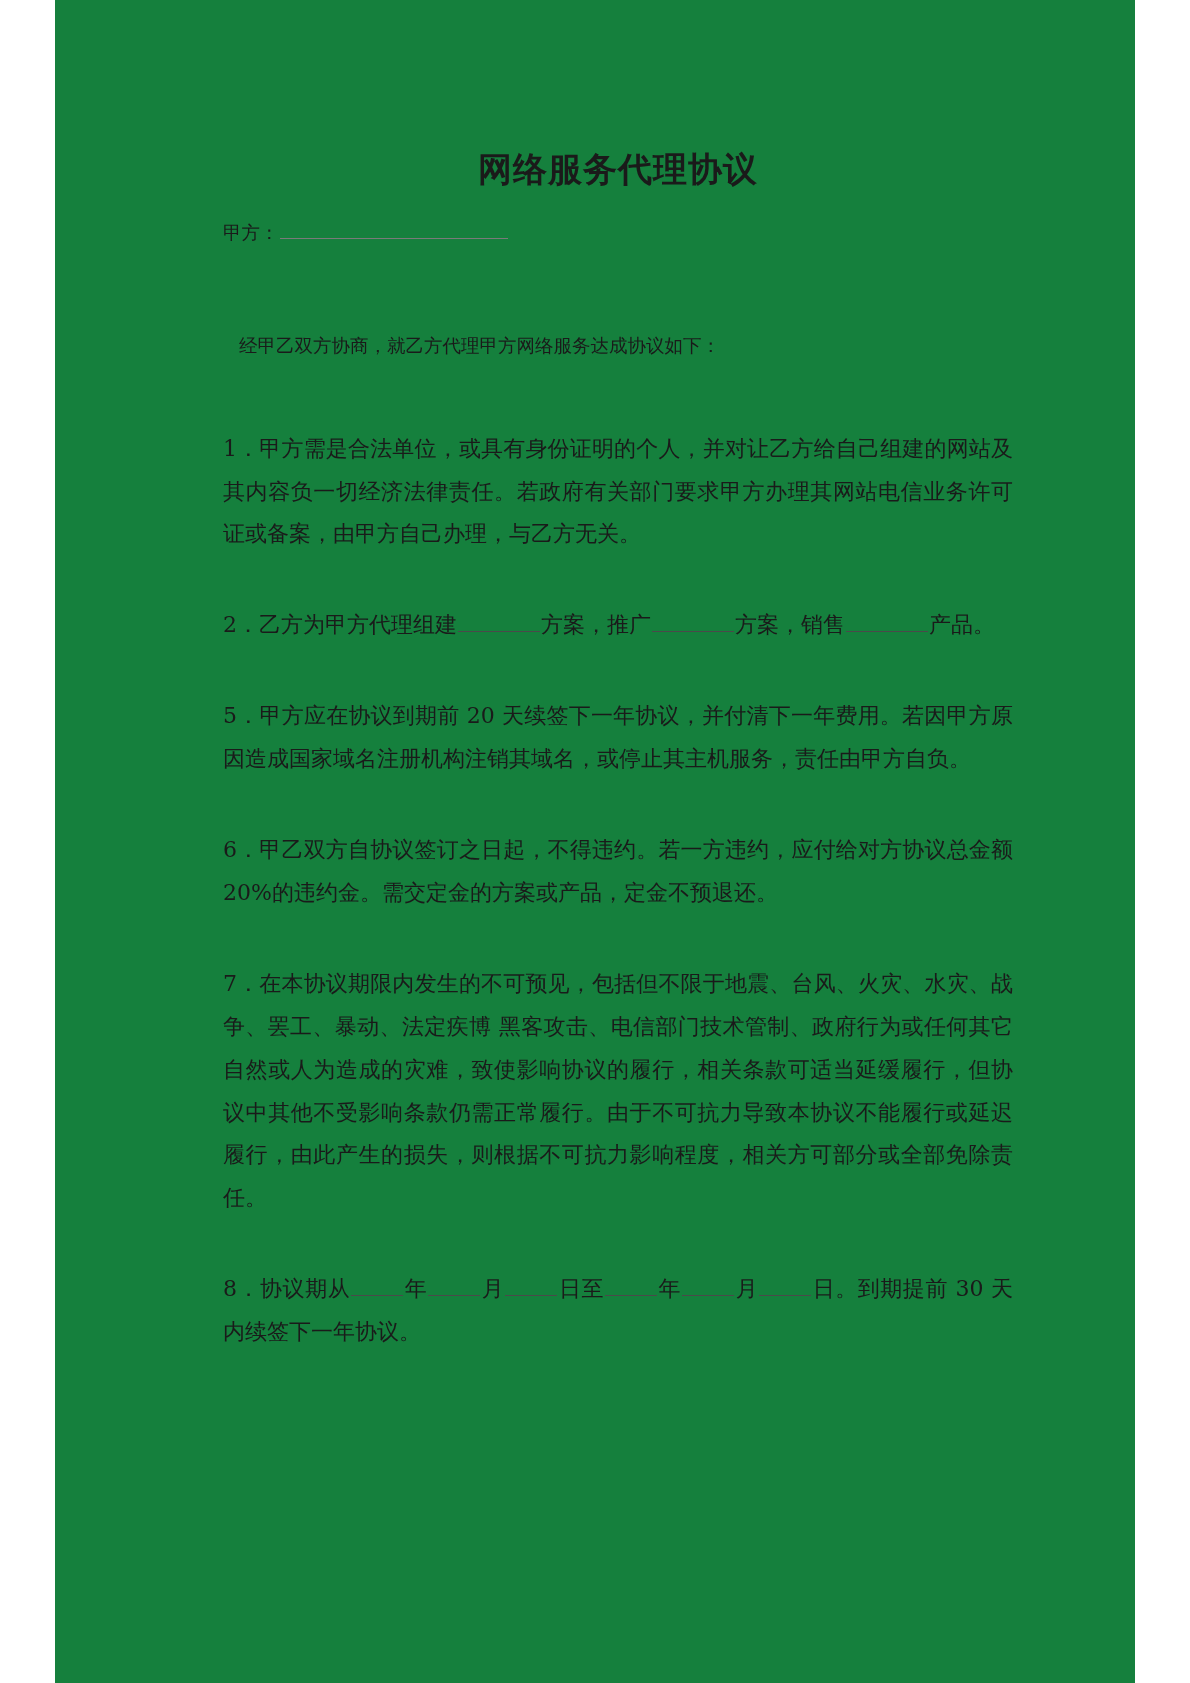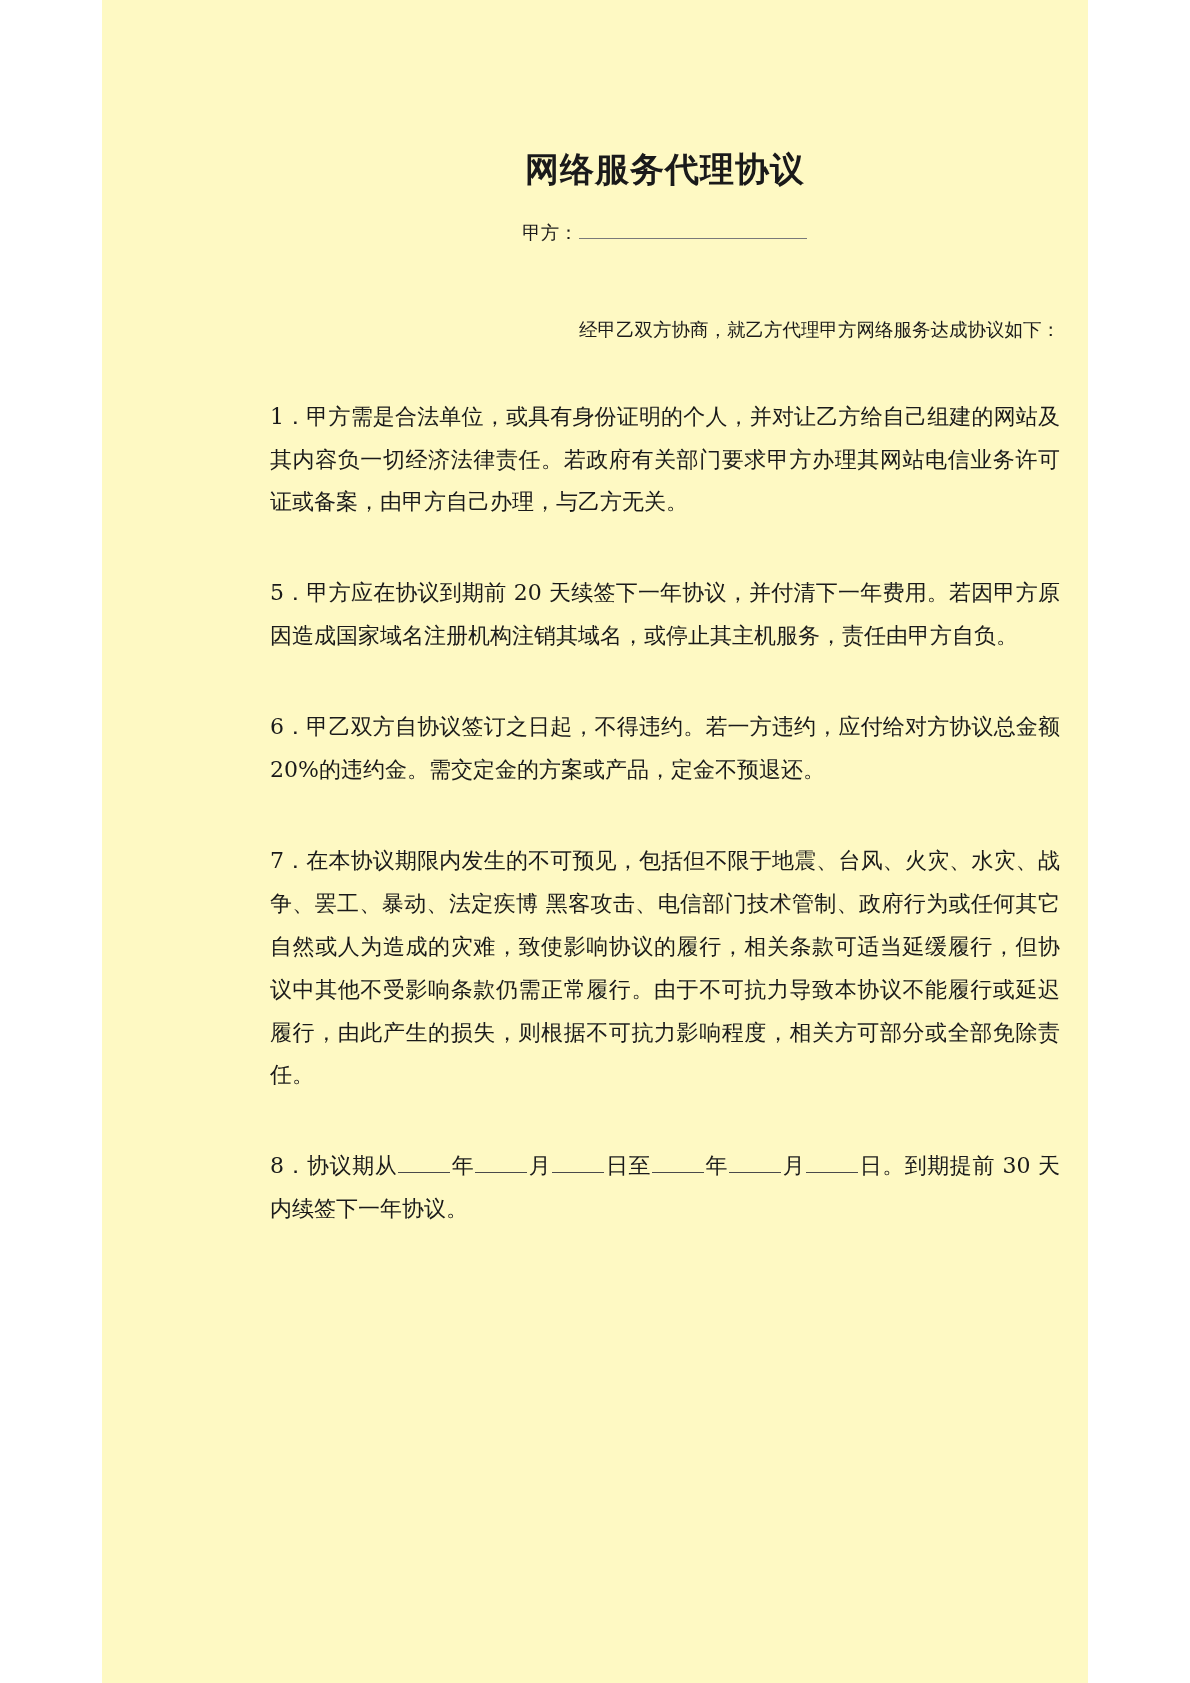--- a/index.html
+++ b/index.html
@@ -6,24 +6,24 @@
     margin: 0;
     padding: 0;
     background: #ffffff;
   }
   body {
     font-family: "DejaVu Serif", "Liberation Serif", serif;
     color: #1a1a1a;
   }
   .page {
     position: relative;
-    width: 986px;
+    width: 1080px;
     height: 1683px;
     margin: 0 auto;
-    background: #fef9c3;
+    background: #15803d;
     box-sizing: border-box;
     overflow: hidden;
   }
   .content {
     position: absolute;
     left: 168px;
     top: 0;
     width: 790px;
   }
   .doc-title {
@@ -34,38 +34,37 @@
     margin: 0;
     padding-top: 148px;
     line-height: 1.25;
   }
   .party-line {
     font-size: 18.5px;
     line-height: 1.9;
     margin: 0;
     white-space: nowrap;
   }
-  .party-a-wrap { margin-top: 24px; text-align: center; }
+  .party-a-wrap { margin-top: 24px; }
   .party-b-wrap { margin-top: 62px; }
   .blank {
     display: inline-block;
     border-bottom: 1px solid #4a4a4a;
     vertical-align: baseline;
     height: 1.05em;
     margin: 0 1px;
   }
   .blank-party { width: 228px; border-bottom-color: #7a7a7a; }
   .blank-md  { width: 82px; }
   .blank-sm  { width: 52px; }
   .intro {
     font-size: 18.5px;
     line-height: 1.95;
-    margin: 0;
+    margin: 16px;
     padding-top: 62px;
-    text-align: right;
   }
   .clause {
     font-size: 22px;
     line-height: 1.95;
     margin: 0;
     padding-top: 48px;
     text-align: justify;
     text-justify: inter-ideograph;
     word-break: break-all;
   }
@@ -81,20 +80,21 @@
 
     <div class="party-a-wrap">
       <p class="party-line"><span>甲方：</span><span class="blank blank-party"></span></p>
     </div>
 
 
     <p class="intro">经甲乙双方协商，就乙方代理甲方网络服务达成协议如下：</p>
 
     <p class="clause"><span class="num">1．</span><span>甲方需是合法单位，或具有身份证明的个人，并对让乙方给自己组建的网站及其内容负一切经济法律责任。若政府有关部门要求甲方办理其网站电信业务许可证或备案，由甲方自己办理，与乙方无关。</span></p>
 
+    <p class="clause"><span class="num">2．</span><span>乙方为甲方代理组建</span><span class="blank blank-md"></span><span>方案，推广</span><span class="blank blank-md"></span><span>方案，销售</span><span class="blank blank-md"></span><span>产品。</span></p>
 
 
 
     <p class="clause"><span class="num">5．</span><span>甲方应在协议到期前 20 天续签下一年协议，并付清下一年费用。若因甲方原因造成国家域名注册机构注销其域名，或停止其主机服务，责任由甲方自负。</span></p>
 
     <p class="clause"><span class="num">6．</span><span>甲乙双方自协议签订之日起，不得违约。若一方违约，应付给对方协议总金额 20%的违约金。需交定金的方案或产品，定金不预退还。</span></p>
 
     <p class="clause"><span class="num">7．</span><span>在本协议期限内发生的不可预见，包括但不限于地震、台风、火灾、水灾、战争、罢工、暴动、法定疾博 黑客攻击、电信部门技术管制、政府行为或任何其它自然或人为造成的灾难，致使影响协议的履行，相关条款可适当延缓履行，但协议中其他不受影响条款仍需正常履行。由于不可抗力导致本协议不能履行或延迟履行，由此产生的损失，则根据不可抗力影响程度，相关方可部分或全部免除责任。</span></p>
 
     <p class="clause"><span class="num">8．</span><span>协议期从</span><span class="blank blank-sm"></span><span>年</span><span class="blank blank-sm"></span><span>月</span><span class="blank blank-sm"></span><span>日至</span><span class="blank blank-sm"></span><span>年</span><span class="blank blank-sm"></span><span>月</span><span class="blank blank-sm"></span><span>日。到期提前 30 天内续签下一年协议。</span></p>

